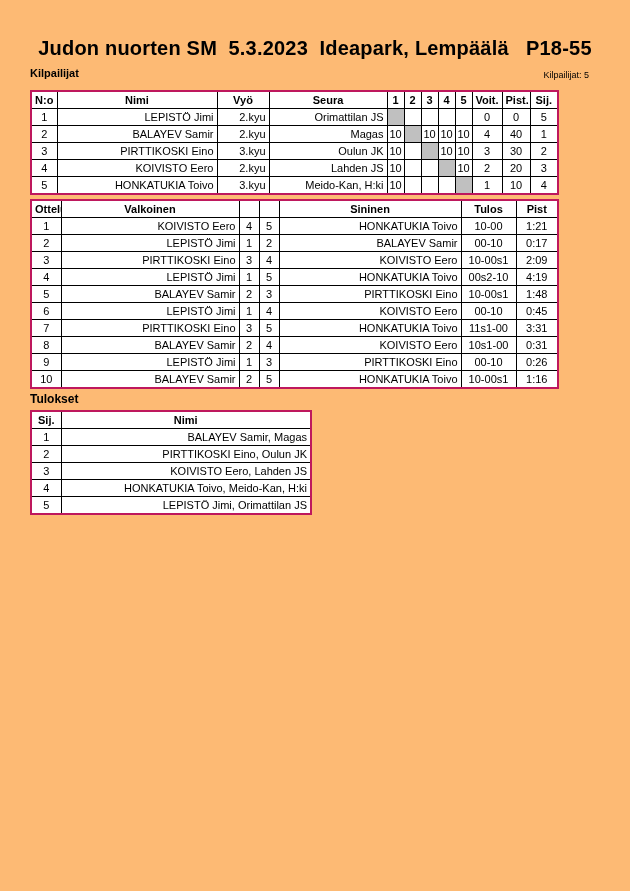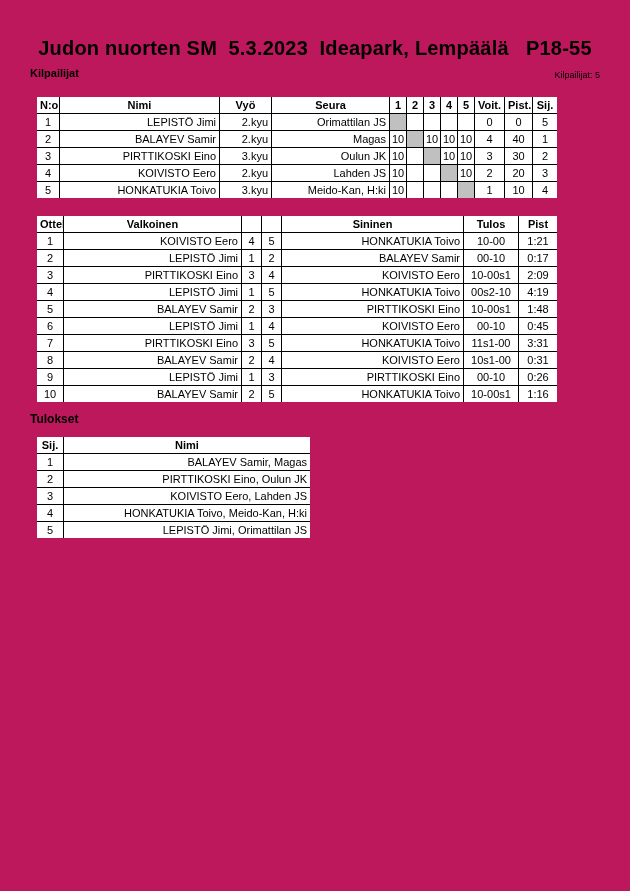--- a/index.html
+++ b/index.html
@@ -1,35 +1,35 @@
 <!DOCTYPE html>
 <html><head>
 <meta charset="utf-8">
 <style>
   html, body { margin: 0; padding: 0; background: #ffffff; }
   .page {
     position: relative;
     width: 630px; height: 891px;
-    background: #be185d; color: #000000;
+    background: #fdba74; color: #000000;
     font-family: "Liberation Sans", "DejaVu Sans", sans-serif;
     overflow: hidden;
   }
   .content { width: 570px; margin: 0 auto; padding-top: 36px; }
 
   .title {
     font-size: 20px; font-weight: bold; text-align: center;
     white-space: pre; line-height: 24px; letter-spacing: 0.2px;
   }
 
   .sec-head { position: relative; margin-top: 6px; height: 15px; }
   .sec-title { font-size: 11px; font-weight: bold; text-align: left; line-height: 15px; }
   .sec-head .sec-title { padding-right: 114px; }
-  .count { position: absolute; right: 0; top: 4px; font-size: 9px; }
-
-  table { border-collapse: collapse; table-layout: fixed; border: 7px solid #be185d; background: #fff; }
+  .count { position: absolute; right: 11px; top: 4px; font-size: 9px; }
+
+  table { border-collapse: collapse; table-layout: fixed; border: 2px solid #be185d; background: #fff; }
   th, td {
     border: 1px solid #000;
     font-size: 11px; height: 16px; line-height: 16px;
     padding: 0 3px; overflow: hidden; white-space: nowrap;
   }
   th { font-weight: bold; text-align: center; }
   td.c-left { text-align: right; }
   td.c-center { text-align: center; padding: 0 1px; }
 
   #competitors-table { width: 527px; margin-top: 9px; }

